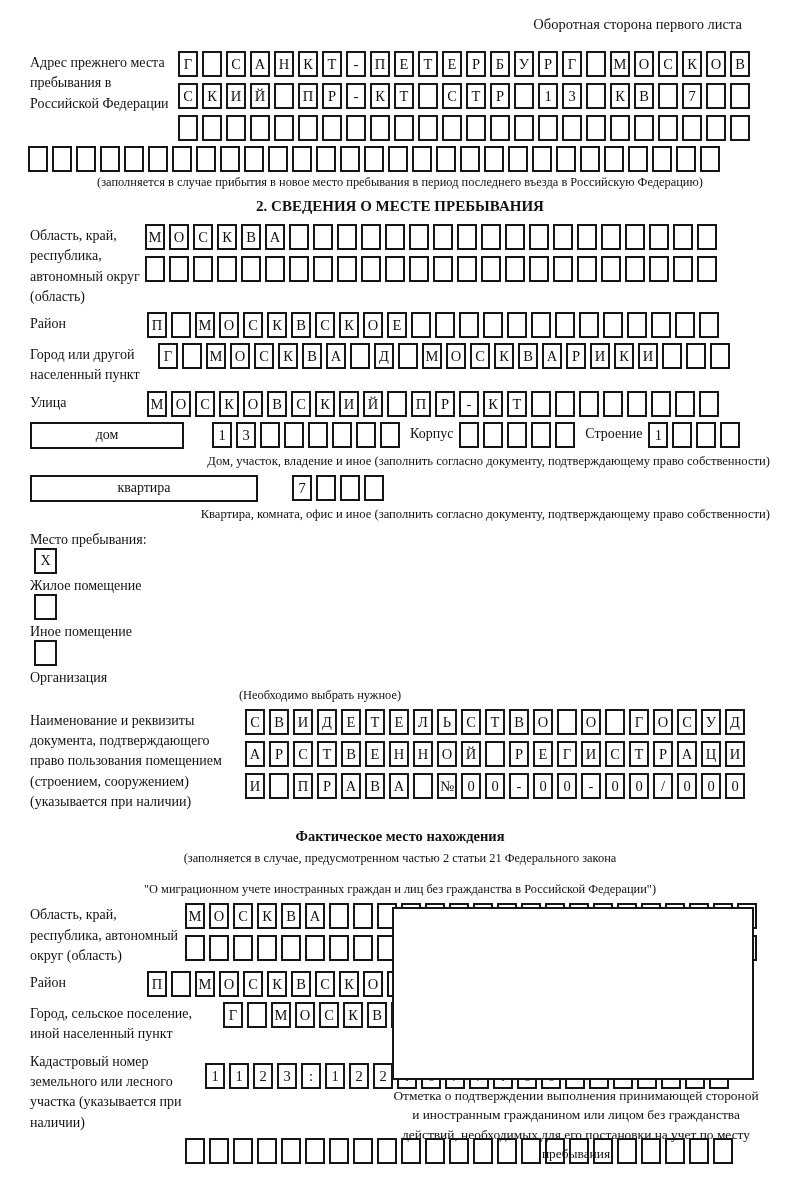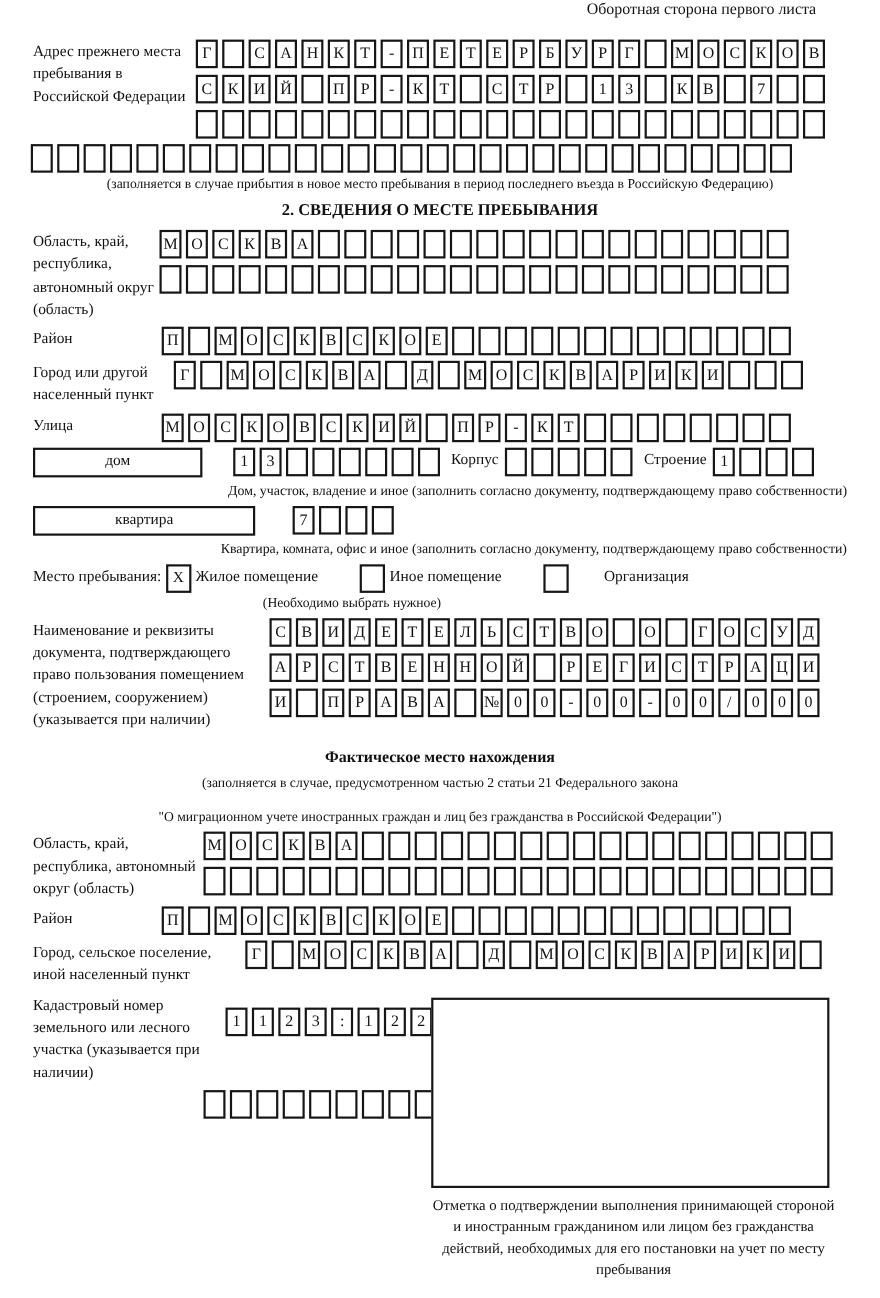--- a/index.html
+++ b/index.html
@@ -1,21 +1,21 @@
 <!DOCTYPE html>
 <html><head>
 <meta charset="utf-8">
 <style>
   * { margin:0; padding:0; box-sizing:border-box; }
   html,body { background:#fff; }
   .page {
     position:relative; width:800px; height:1180px; margin:0 auto;
     background:#ffffff; color:#111;
     font-family:"Liberation Serif","DejaVu Serif",serif;
-    padding:1px 30px 0 30px; overflow:hidden;
+    padding:16px 30px 0 30px; overflow:hidden;
   }
   .back-note { text-align:right; font-size:14.5px; padding-right:28px; margin-bottom:18px; }
 
   .cells { display:flex; gap:4px; }
   .cell {
     flex:0 0 auto; width:20px; height:26px; border:2px solid #161616;
     display:flex; align-items:center; justify-content:center;
     font-size:14.5px; line-height:1; background:#fff;
   }
   .stack { display:flex; flex-direction:column; gap:6px; }
@@ -33,21 +33,21 @@
 
   .widebox {
     height:27px; border:2px solid #161616; display:flex; align-items:center; justify-content:center;
     font-size:14px; background:#fff;
   }
   .inline-lbl { font-size:14px; padding:4px 6px 0 10px; white-space:nowrap; }
   .chk {
     width:23px; height:26px; border:2px solid #161616; display:flex; align-items:center; justify-content:center;
     font-size:14px; margin:0 4px;
   }
-  .stay-row { display:flex; align-items:flex-start; margin:6px 0 0 0; font-size:14px; }
+  .stay-row { display:flex; align-items:flex-start; margin:6px 0 0 0; font-size:14px;flex-direction:column; }
   .stay-row .opt-label { padding-top:4px; }
   .gap28 { width:28px; } .gap34 { width:34px; }
 
   .stamp-wrap { position:absolute; left:392px; top:907px; width:365px; }
   .stamp-box { width:362px; height:173px; border:2px solid #161616; background:#fff; }
   .stamp-caption { width:368px; font-size:13.4px; text-align:center; margin-top:6px; line-height:1.45; }
 
   .cad-row2 { margin:5px 0 0 155px; }
   .mb8 { margin-bottom:16px; }
 </style>
@@ -349,21 +349,21 @@
     <div class="cells">
         <span class="cell">1</span>
         <span class="cell"></span>
         <span class="cell"></span>
         <span class="cell"></span>
       </div>
   </div>
   <div class="caption-left">Дом, участок, владение и иное (заполнить согласно документу, подтверждающему право собственности)</div>
 
   <div class="frow">
-    <div class="widebox" style="width:202px">квартира</div>
+    <div class="widebox" style="width:228px">квартира</div>
     <div class="gap34"></div>
     <div class="cells">
         <span class="cell">7</span>
         <span class="cell"></span>
         <span class="cell"></span>
         <span class="cell"></span>
       </div>
   </div>
   <div class="caption-left">Квартира, комната, офис и иное (заполнить согласно документу, подтверждающему право собственности)</div>
 

